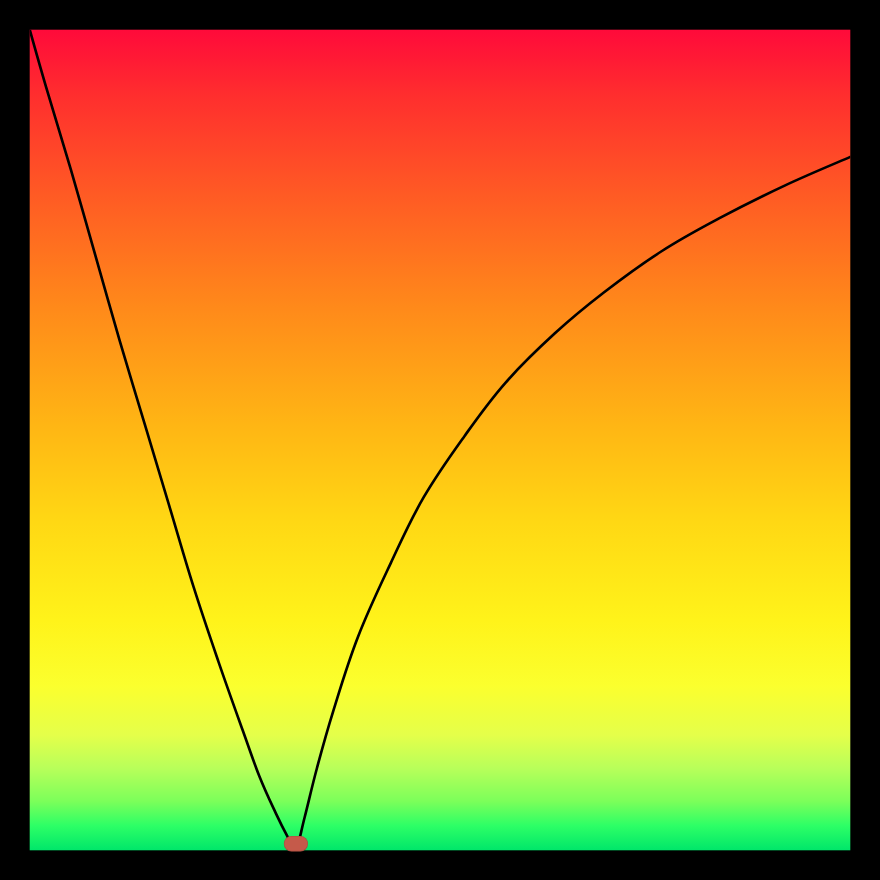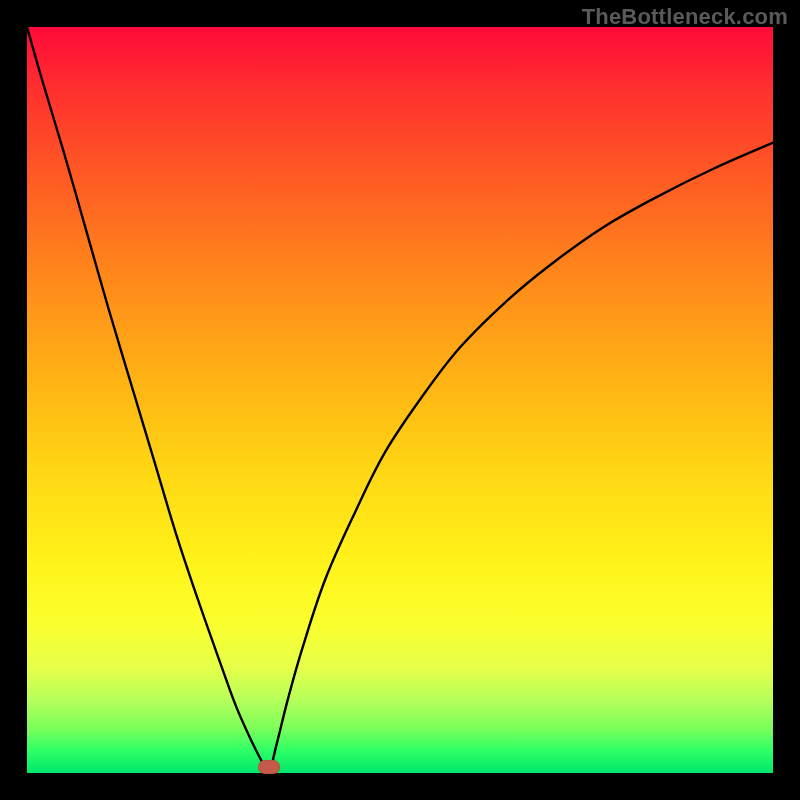--- a/index.html
+++ b/index.html
@@ -65,21 +65,20 @@
     border-radius: 7px;
     background: #c55a4a;
     transform: translate(-50%, -50%);
     box-shadow: 0 0 0 0.5px rgba(0,0,0,0.15) inset;
   }
 </style>
 </head>
 <body>
 
 <div class="frame">
-  <div class="watermark">TheBottleneck.com</div>
 
   <div class="plot" id="plot">
     <svg id="curve-svg" viewBox="0 0 746 746" preserveAspectRatio="none">
       <path id="curve-path" fill="none" stroke="#000000" stroke-width="2.4" stroke-linecap="round" stroke-linejoin="round" d="M 0.00 0.00 C 2.74 9.57, 8.08 28.97, 14.92 52.22 C 21.76 75.47, 29.09 98.78, 37.30 126.82 C 45.51 154.86, 51.47 176.43, 59.68 205.15 C 67.89 233.87, 73.85 255.44, 82.06 283.48 C 90.27 311.52, 96.23 330.73, 104.44 358.08 C 112.65 385.43, 118.61 405.33, 126.82 432.68 C 135.03 460.03, 140.99 481.29, 149.20 507.28 C 157.41 533.27, 163.37 550.49, 171.58 574.42 C 179.79 598.35, 187.12 618.68, 193.96 637.83 C 200.80 656.98, 203.41 665.18, 208.88 678.86 C 214.35 692.54, 219.01 702.17, 223.80 712.43 C 228.59 722.69, 231.71 728.66, 234.99 734.81 C 238.27 740.96, 238.97 749.42, 241.70 746.00 C 244.44 742.58, 246.35 729.84, 249.91 716.16 C 253.47 702.48, 256.31 689.18, 261.10 671.40 C 265.89 653.62, 269.18 641.06, 276.02 619.18 C 282.86 597.30, 288.83 576.66, 298.40 552.04 C 307.97 527.42, 317.30 508.15, 328.24 484.90 C 339.18 461.65, 345.77 446.42, 358.08 425.22 C 370.39 404.02, 381.70 388.42, 395.38 369.27 C 409.06 350.12, 417.64 337.88, 432.68 320.78 C 447.72 303.68, 461.03 291.06, 477.44 276.02 C 493.85 260.98, 504.42 252.40, 522.20 238.72 C 539.98 225.04, 555.27 213.73, 574.42 201.42 C 593.57 189.11, 606.13 182.52, 626.64 171.58 C 647.15 160.64, 664.44 152.00, 686.32 141.74 C 708.20 131.48, 735.06 120.42, 746.00 115.63"></path>
     </svg>
     <div id="marker" class="marker" style="left: 241.704px; top: 740.032px; background: rgb(197, 90, 74);"></div>
   </div>
 </div>
 
 </body></html>

